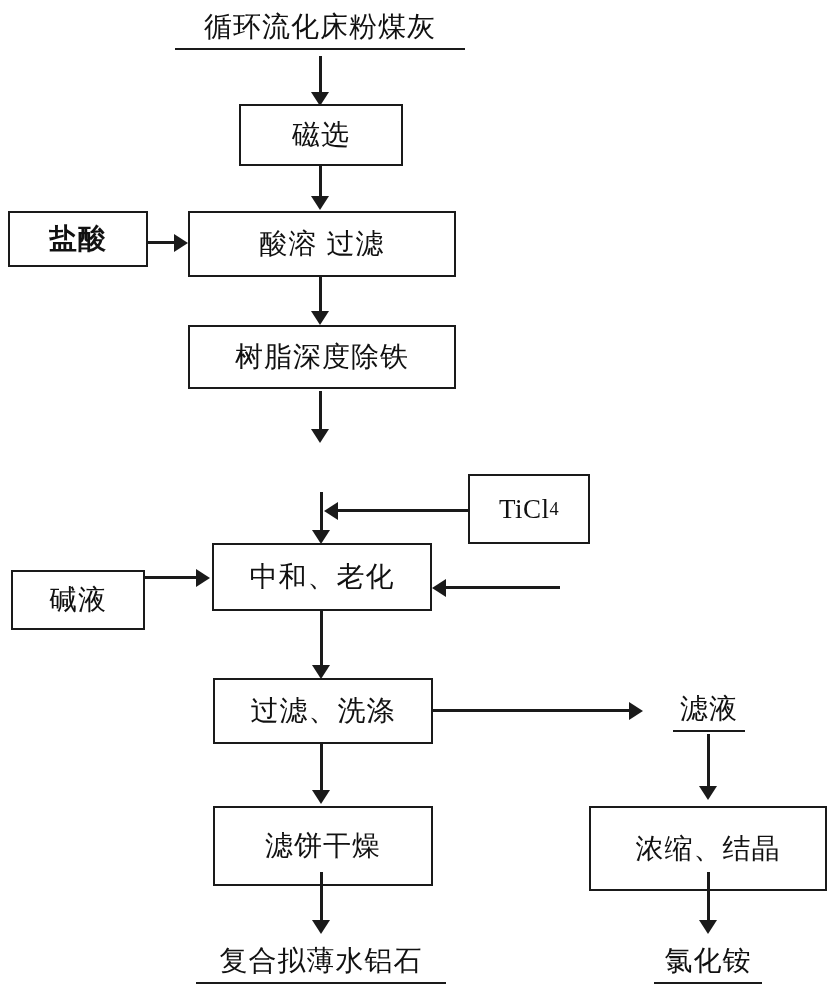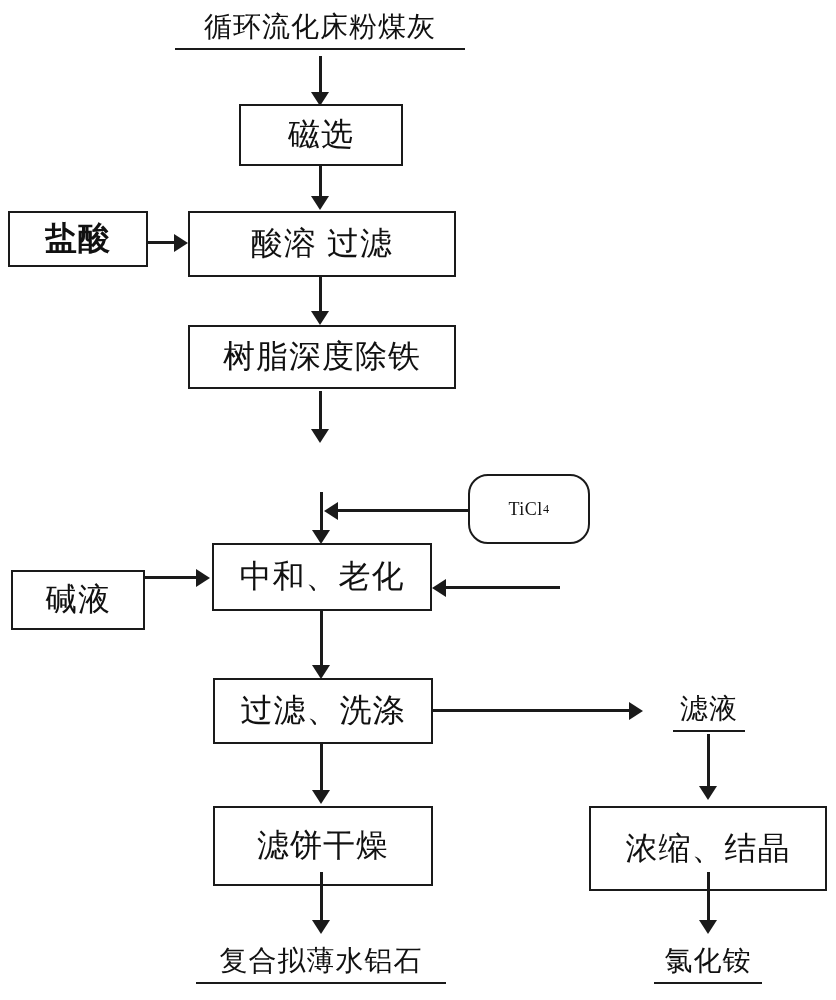--- a/index.html
+++ b/index.html
@@ -21,29 +21,28 @@
   
   .box {
     position: absolute;
     box-sizing: border-box;
     border: 2px solid #1a1a1a;
     background: #ffffff;
     display: flex;
     align-items: center;
     justify-content: center;
     color: #111111;
-    font-size: 32px;
+    font-size: 28px;
     letter-spacing: 1px;
     white-space: nowrap;
   }
   .box.serif {
     font-family: "Liberation Serif", "DejaVu Serif", serif;
-    font-size: 18px;
+    font-size: 27px;
     letter-spacing: 0.5px;
-    border-radius: 20px;
   }
   
   .term {
     position: absolute;
     box-sizing: border-box;
     color: #111111;
     font-size: 28px;
     letter-spacing: 1px;
     white-space: nowrap;
     text-align: center;

